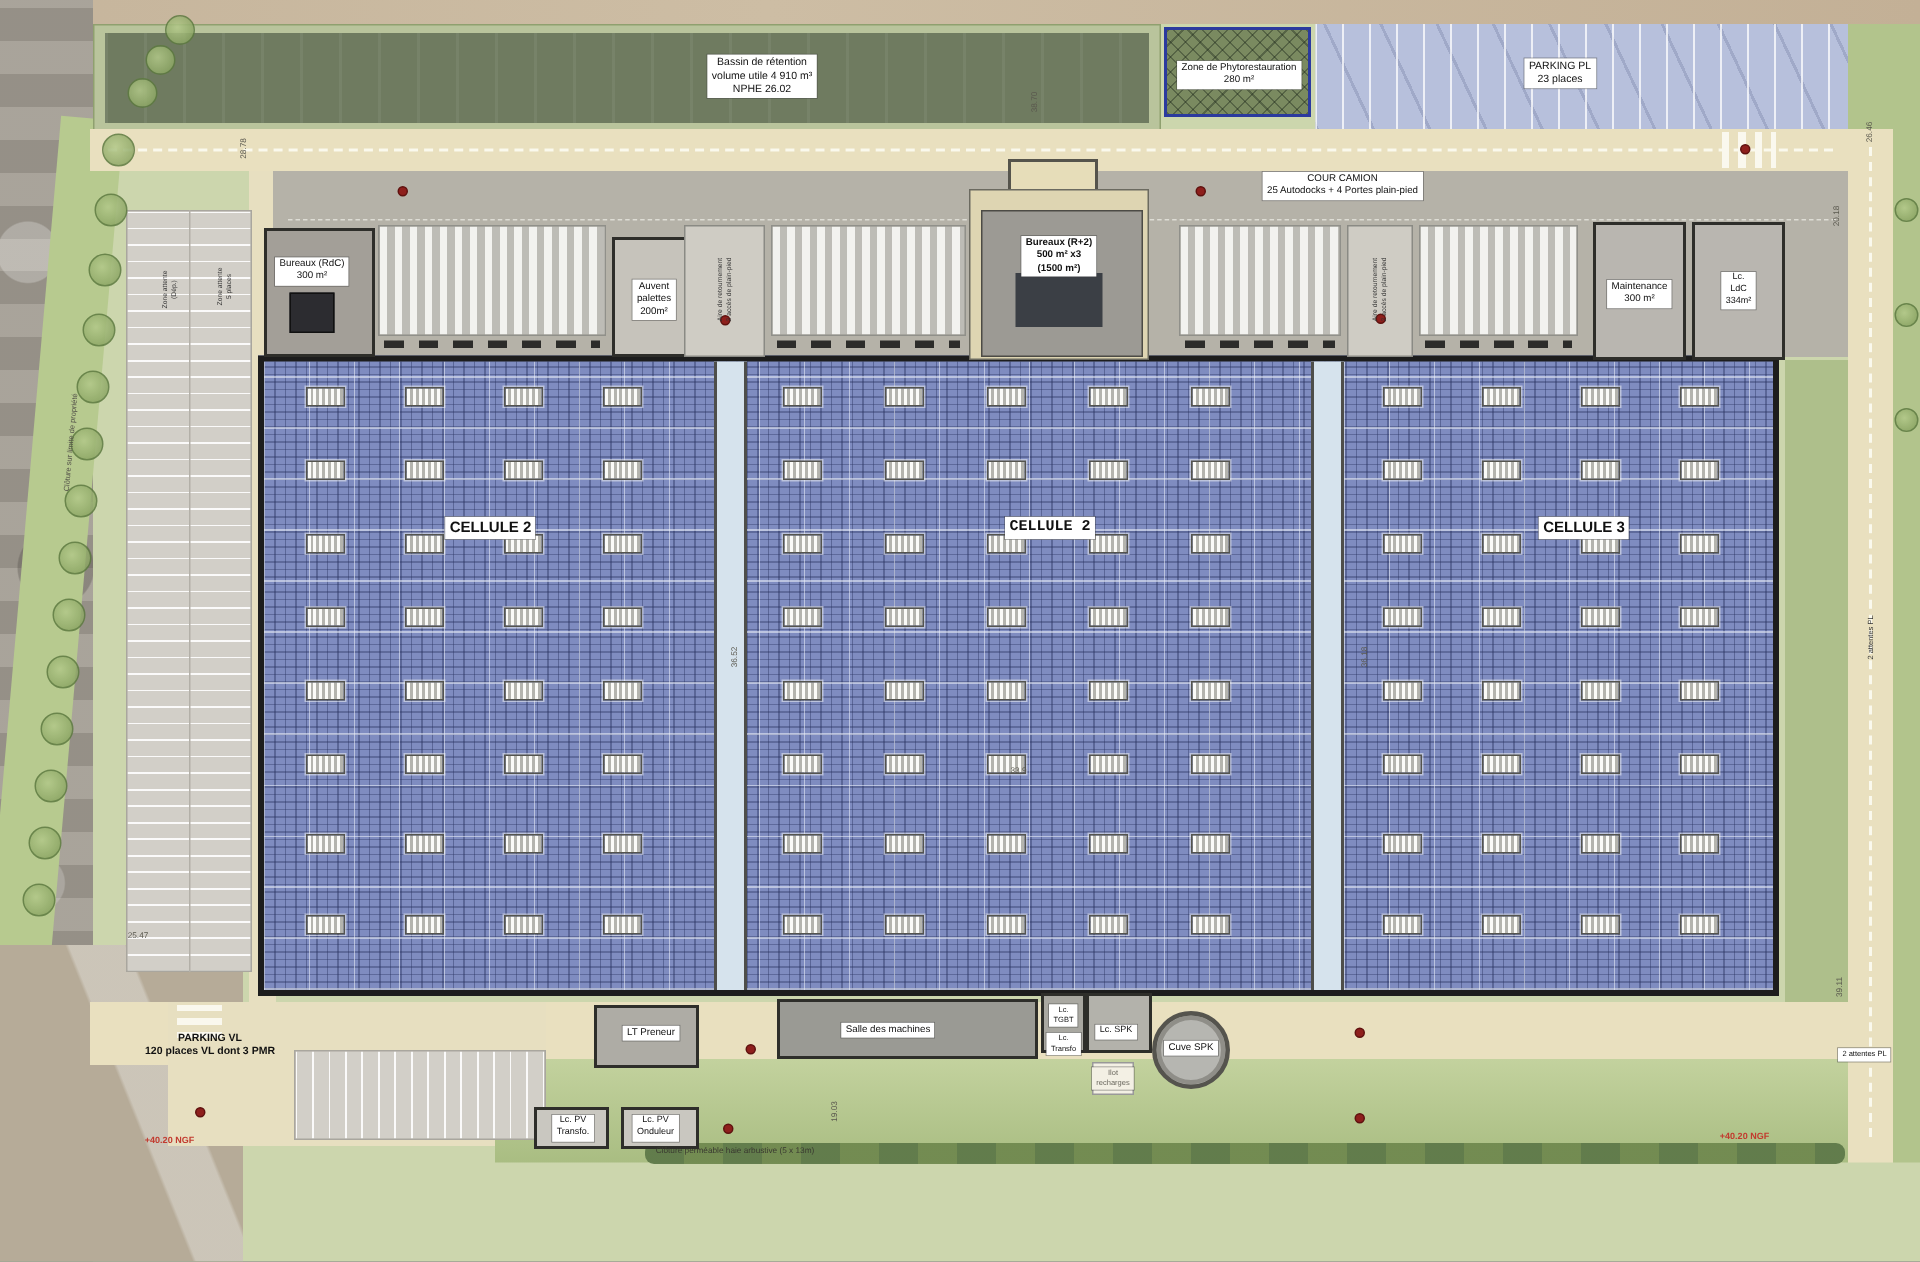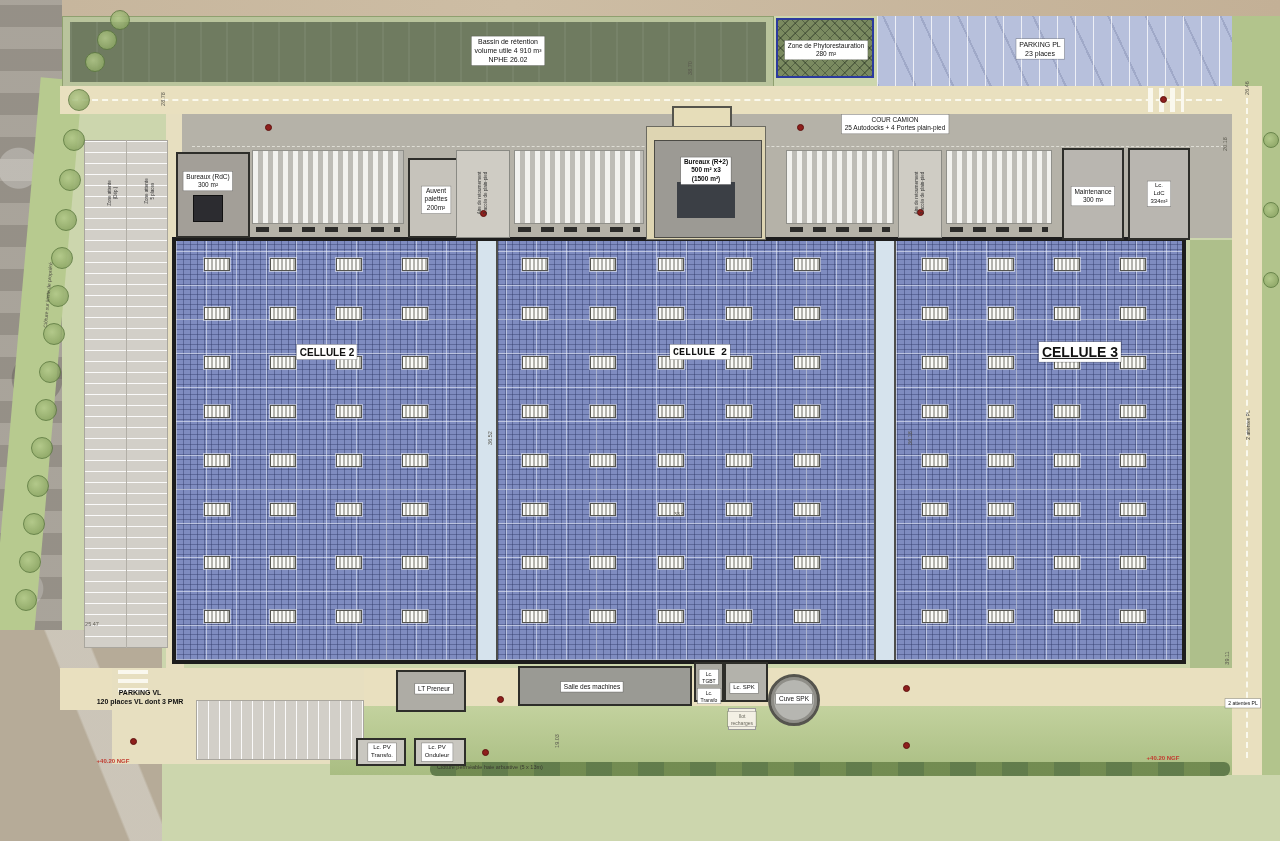--- a/index.html
+++ b/index.html
@@ -317,21 +317,21 @@
       <div class="lbl" style="left: 706px; top: 171px; font-size: 6.5px; font-weight: bold; transform: translate(-50%, -50%);">Bureaux (R+2)
 500 m² x3
 (1500 m²)</div>
       <div class="lbl" style="left: 1093px; top: 196px; font-size: 6.5px; transform: translate(-50%, -50%);">Maintenance
 300 m²</div>
       <div class="lbl" style="left: 1159px; top: 194px; font-size: 6px; transform: translate(-50%, -50%);">Lc.
 LdC
 334m²</div>
       <div class="lbl" style="left: 327px; top: 352px; font-size: 10px; font-weight: bold; transform: translate(-50%, -50%);">CELLULE 2</div>
       <div class="lbl" style="left: 700px; top: 352px; font-size: 10px; font-weight: bold; transform: translate(-50%, -50%); font-family: Liberation Mono, monospace;">CELLULE 2</div>
-      <div class="lbl" style="left: 1080px; top: 352px; font-size: 14px; font-weight: bold; transform: translate(-50%, -50%); text-decoration: underline;">CELLULE 3</div>
+      <div class="lbl" style="left: 1056px; top: 352px; font-size: 10px; font-weight: bold; transform: translate(-50%, -50%);">CELLULE 3</div>
       <div class="lbl nobg" style="left: 140px; top: 697px; font-size: 7px; font-weight: bold; transform: translate(-50%, -50%);">PARKING VL
 120 places VL dont 3 PMR</div>
       <div class="lbl" style="left: 434px; top: 689px; font-size: 6.5px; transform: translate(-50%, -50%);">LT Preneur</div>
       <div class="lbl" style="left: 592px; top: 687px; font-size: 6.5px; transform: translate(-50%, -50%);">Salle des machines</div>
       <div class="lbl" style="left: 709px; top: 677px; font-size: 5px; transform: translate(-50%, -50%);">Lc.
 TGBT</div>
       <div class="lbl" style="left: 709px; top: 696px; font-size: 5px; transform: translate(-50%, -50%);">Lc.
 Transfo</div>
       <div class="lbl" style="left: 744px; top: 688px; font-size: 6px; transform: translate(-50%, -50%);">Lc. SPK</div>
       <div class="lbl" style="left: 794px; top: 699px; font-size: 6.5px; transform: translate(-50%, -50%);">Cuve SPK</div>

